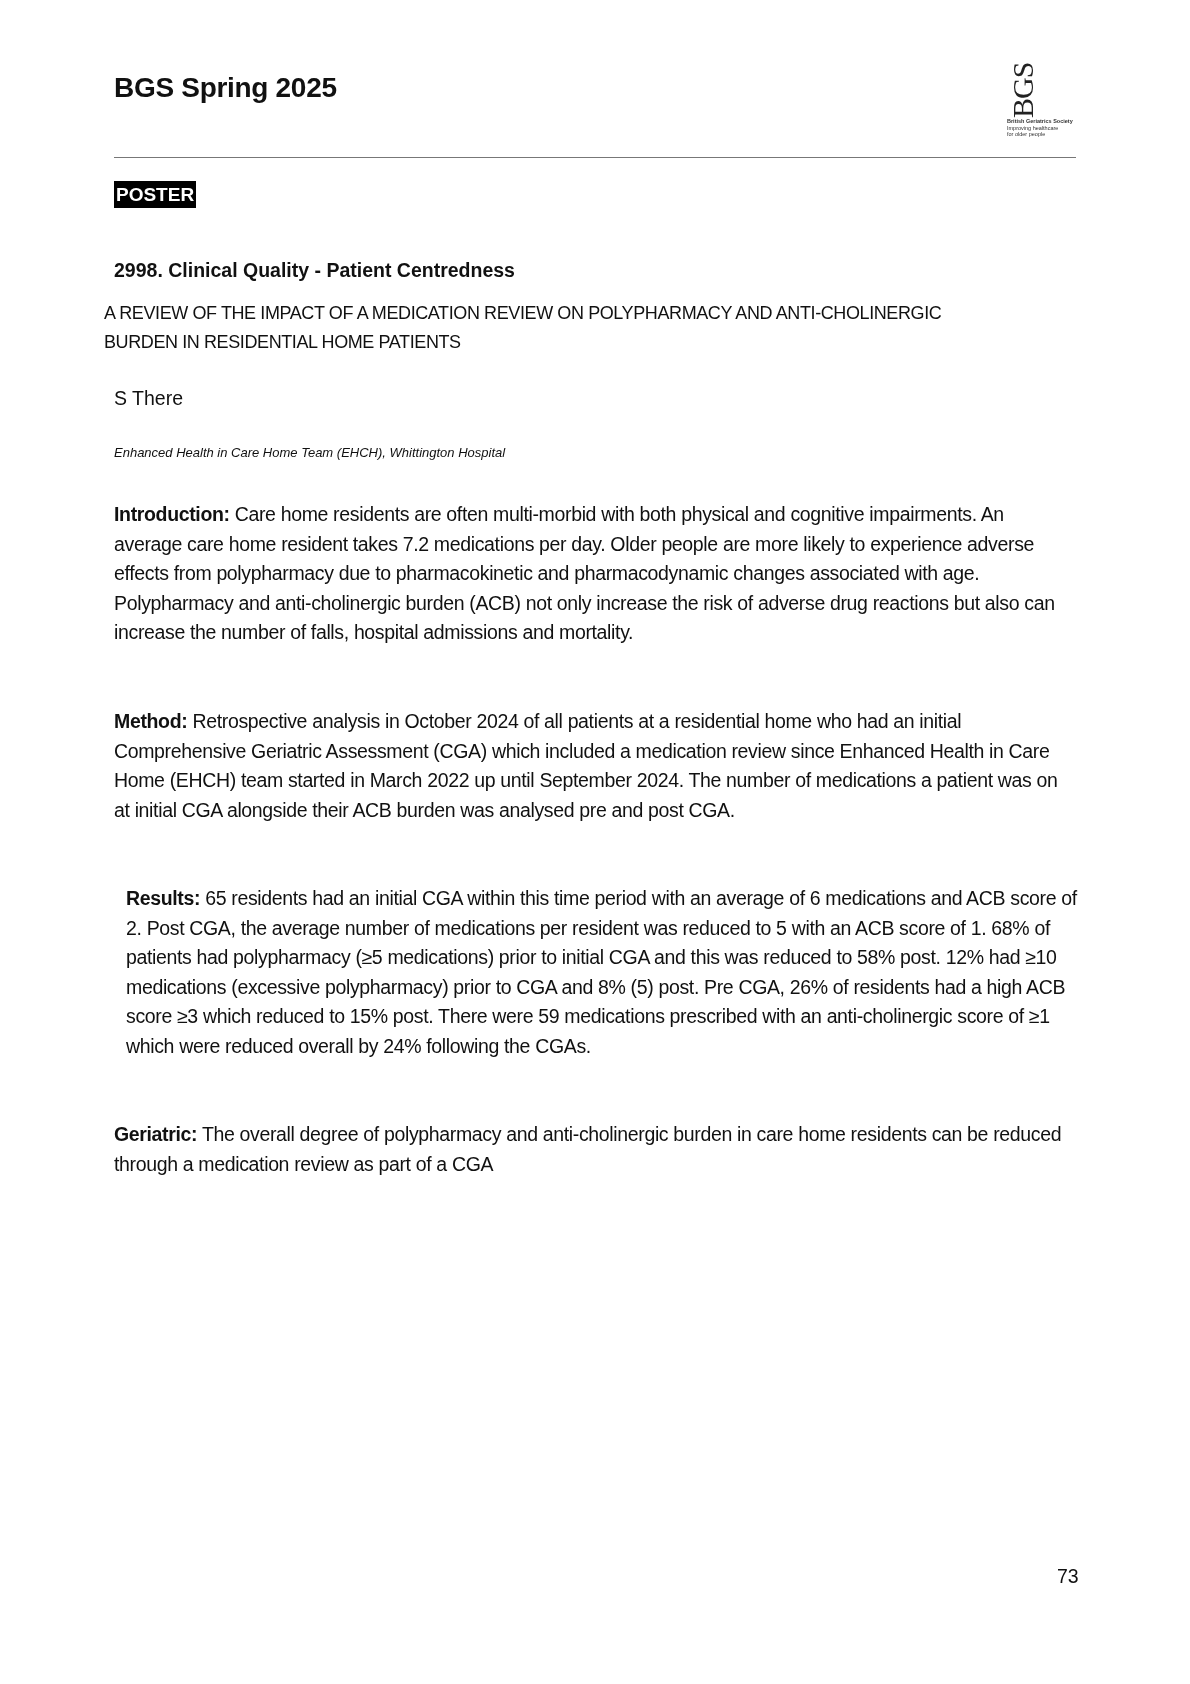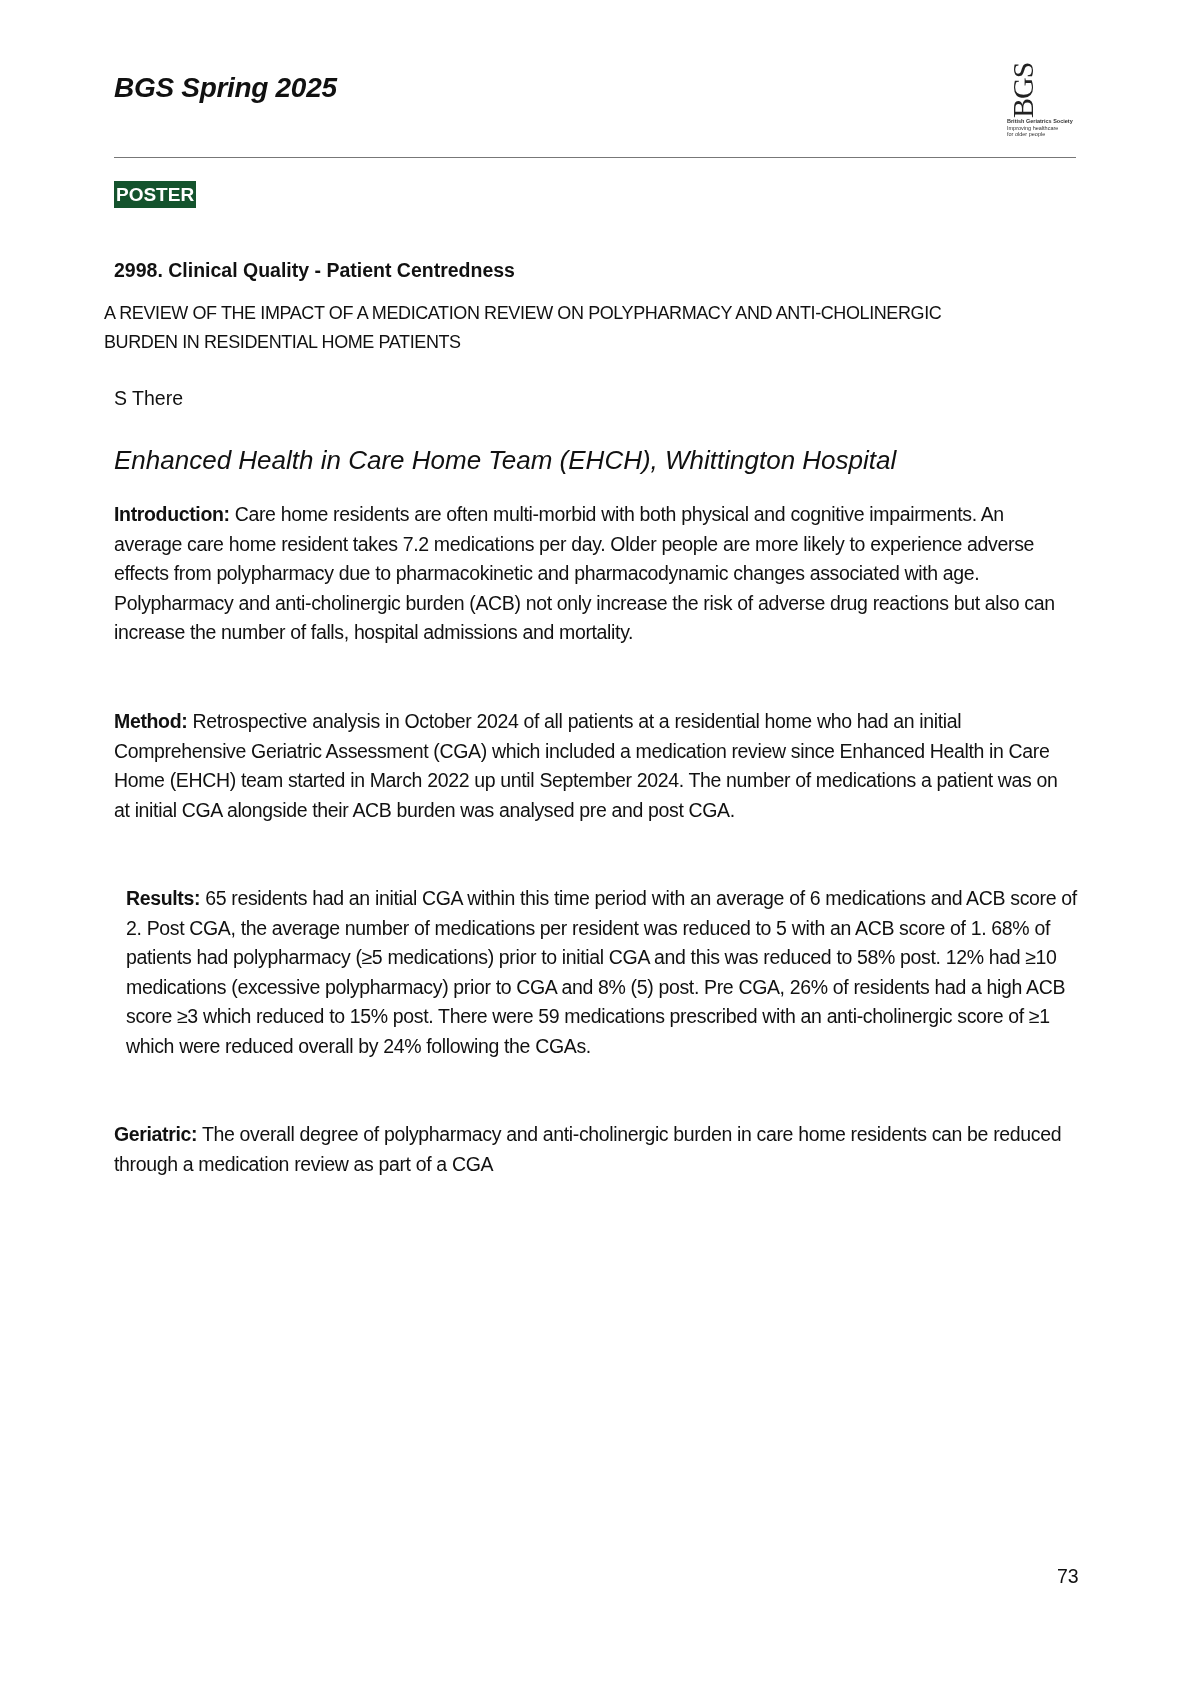--- a/index.html
+++ b/index.html
@@ -1,28 +1,28 @@
 <!DOCTYPE html>
 <html><head>
   <meta charset="utf-8">
   <style>
     html, body { margin: 0; padding: 0; background: #ffffff; }
     body { width: 1190px; height: 1684px; position: relative; overflow: hidden;
            font-family: "Liberation Sans", "DejaVu Sans", sans-serif; color: #111; }
-    .header-title { position: absolute; left: 114px; top: 72px; font-size: 28px; font-weight: bold; letter-spacing: -0.3px; font-style: italic; }
+    .header-title { position: absolute; left: 114px; top: 72px; font-size: 28px; font-weight: bold; letter-spacing: -0.3px; }
     .logo { position: absolute; left: 1003px; top: 52px; width: 80px; height: 90px; }
     .logo-mark { position: absolute; left: 6px; top: 0; width: 30px; height: 66px; }
     .logo-text { position: absolute; left: 4px; top: 66px; font-size: 5.5px; line-height: 6.5px; color: #333; white-space: nowrap; }
     .logo-text .b { font-weight: bold; }
     .rule { position: absolute; left: 114px; top: 157px; width: 962px; height: 0; border-top: 1px solid #777; }
-    .badge { position: absolute; left: 114px; top: 181px; background: #14532d; color: #fff; font-weight: bold; font-size: 19px; padding: 2px 2px; line-height: 23px; }
+    .badge { position: absolute; left: 114px; top: 181px; background: #000000; color: #fff; font-weight: bold; font-size: 19px; padding: 2px 2px; line-height: 23px; }
     .abstract-id { position: absolute; left: 114px; top: 239px; font-size: 19.5px; font-weight: bold; margin-top: 20px; }
     .title { position: absolute; left: 104px; top: 299px; width: 900px; font-size: 18px; font-weight: normal; line-height: 29px; letter-spacing: -0.4px; }
     .author { position: absolute; left: 114px; top: 387px; font-size: 19.5px; }
-    .affil { position: absolute; left: 114px; top: 445px; font-size: 26px; font-style: italic; }
+    .affil { position: absolute; left: 114px; top: 445px; font-size: 13px; font-style: italic; }
     .para { position: absolute; left: 114px; width: 960px; font-size: 19.5px; line-height: 29.6px; letter-spacing: -0.35px; }
     .para .lbl { font-weight: bold; }
     #p-intro { top: 500px; }
     #p-method { top: 707px; }
     #p-results { top: 884px; margin-left: 12px; }
     #p-concl { top: 1120px; }
     .page-num { position: absolute; left: 1057px; top: 1565px; font-size: 19.5px; }
   </style>
 </head>
 <body>

